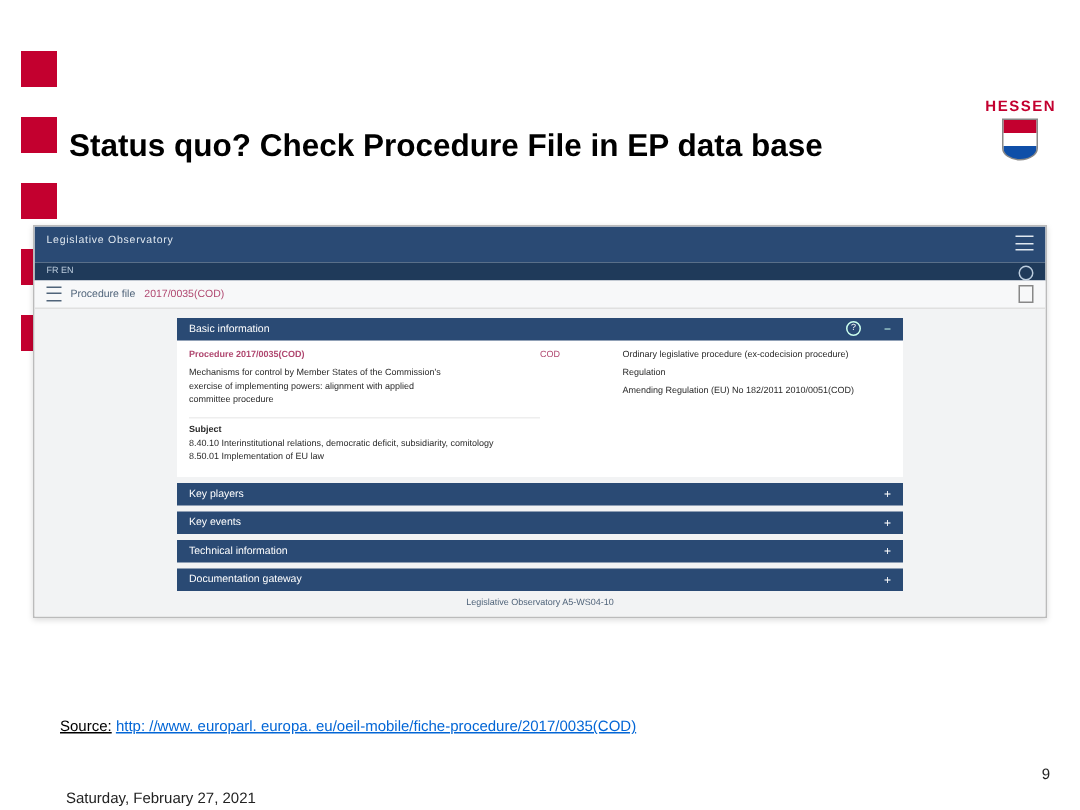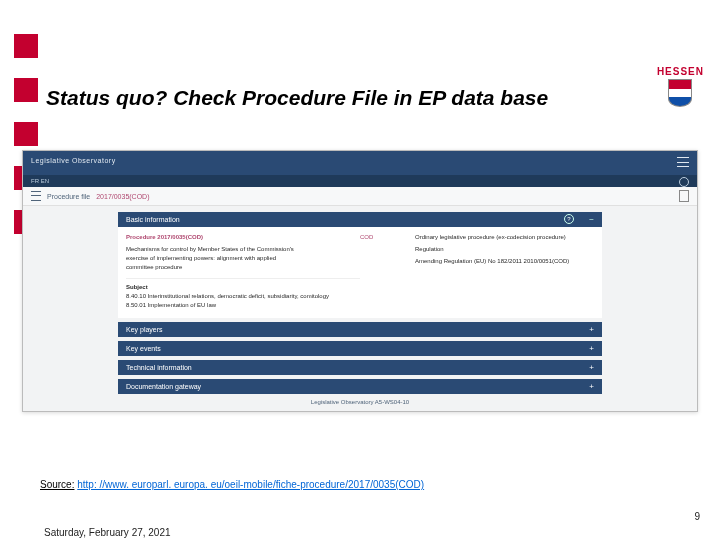--- a/index.html
+++ b/index.html
@@ -61,21 +61,20 @@
   }
 
   
   .slide-title {
     position: absolute;
     left: 46px;
     top: 86px;
     font-size: 21px;
     font-weight: bold;
     color: #000;
-    font-style: italic;
   }
 
   
   .ep-panel {
     position: absolute;
     left: 22px;
     right: 22px;
     top: 150px;
     height: 260px;
     border: 1px solid #bbb;

